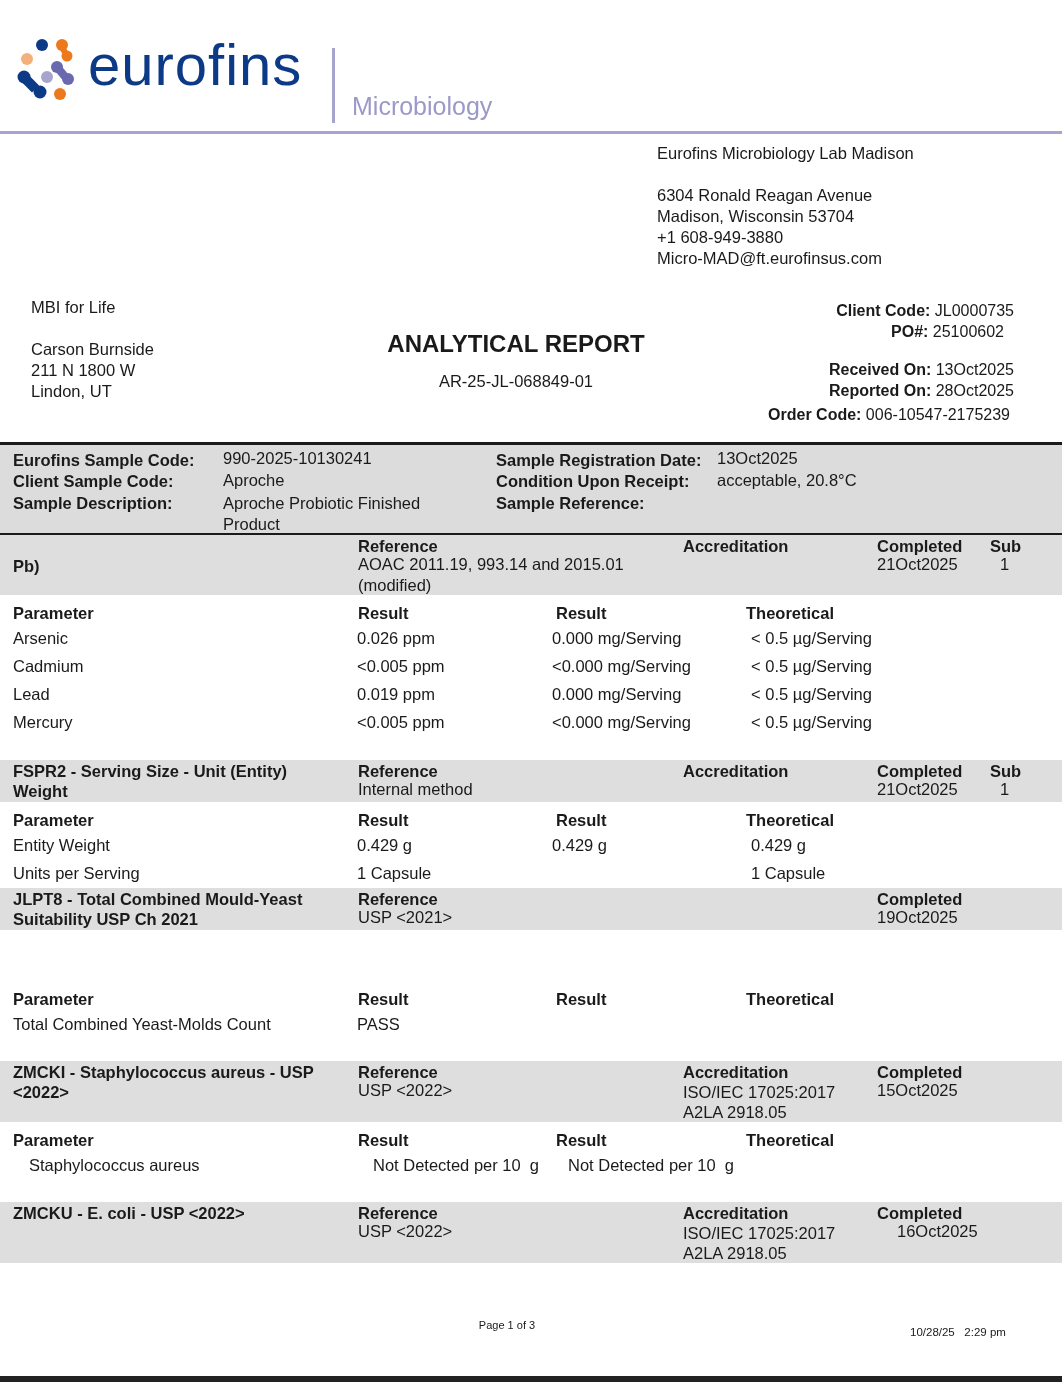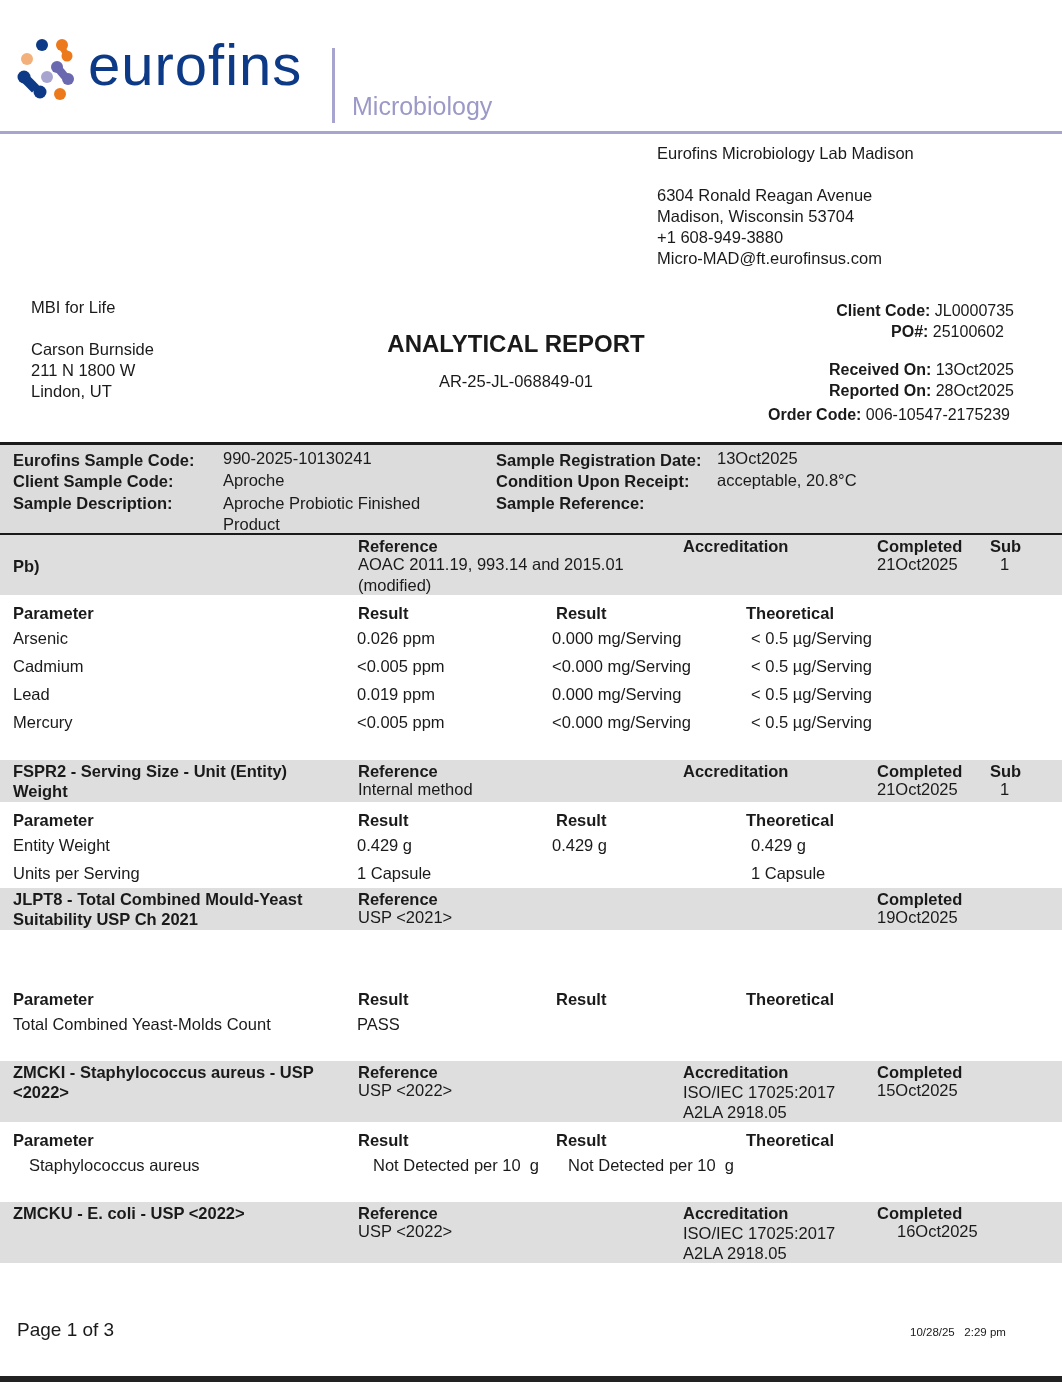--- a/index.html
+++ b/index.html
@@ -236,15 +236,15 @@
         <span class="th-text" style="left:358px;top:40px;"></span>
         <span class="th-text bold" style="left:683px;top:1px;">Accreditation</span>
         <span class="th-text" style="left:683px;top:21px;">ISO/IEC 17025:2017</span>
         <span class="th-text" style="left:683px;top:41px;">A2LA 2918.05</span>
         <span class="th-text bold" style="left:877px;top:1px;">Completed</span>
         <span class="th-text" style="left:877px;top:19px;margin-left:20px;">16Oct2025</span>
       </div>
     </div>
   </div>
 
-<div class="abs" style="left:17px;width:1014px;top:1319px;text-align:left;font-size:19px">Page 1 of 3</div>
+<div class="abs" style="left:0;width:1014px;top:1319px;text-align:center;font-size:11px">Page 1 of 3</div>
 <div class="abs" style="left:910px;top:1326px;font-size:11.5px;white-space:pre">10/28/25   2:29 pm</div>
 <div class="abs footer-bar"></div>
 
 </body></html>

